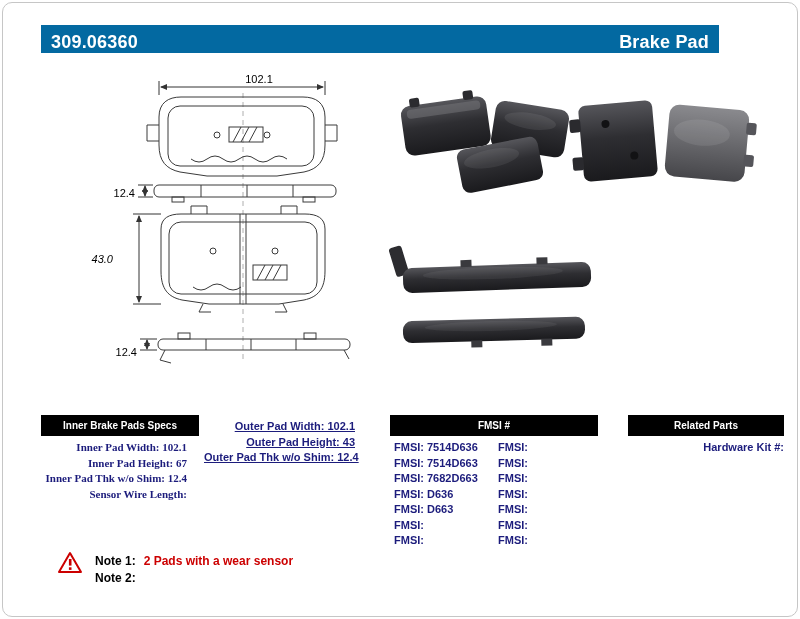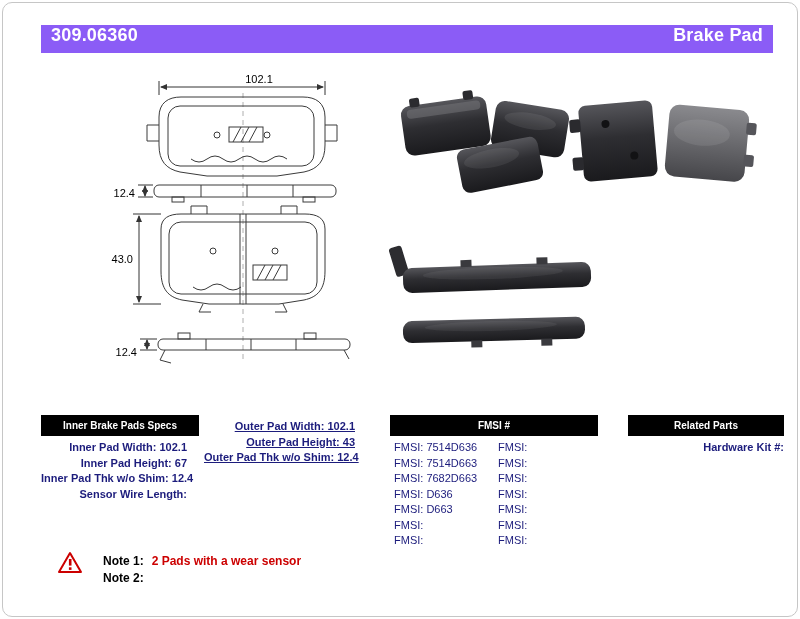--- a/index.html
+++ b/index.html
@@ -1,34 +1,34 @@
 <!DOCTYPE html>
 <html><head>
 <meta charset="utf-8">
 <style>
   html,body{margin:0;padding:0;background:#fff;}
   body{width:800px;height:619px;font-family:"Liberation Sans",sans-serif;position:relative;}
   .page{position:absolute;left:2px;top:2px;width:794px;height:613px;border:1px solid #c6c6c6;border-radius:10px;background:#fff;overflow:hidden;}
-  .topbar{position:absolute;left:38px;top:22px;width:732px;height:28px;background:#8b5cf6;color:#fff;display:flex;justify-content:space-between;align-items:flex-start;padding:0 10px;box-sizing:border-box;}
+  .topbar{position:absolute;left:38px;top:22px;width:678px;height:28px;background:#0369a1;color:#fff;display:flex;justify-content:space-between;align-items:flex-end;padding:0 10px;box-sizing:border-box;}
   .topbar .pn,.topbar .title{font-size:18px;font-weight:bold;letter-spacing:.2px;}
   .drawing{position:absolute;left:38px;top:56px;}
   .dim{position:absolute;font-size:11px;color:#000;}
   .dim.c{text-align:center;}
   .dim.r{text-align:right;}
   .col{position:absolute;top:412px;}
   .col-header{background:#000;color:#fff;font-weight:bold;font-size:10px;text-align:center;height:21px;line-height:21px;}
   .spec-rows{padding-top:4px;}
   .spec-row{font-size:11px;font-weight:bold;color:#1c1c7c;line-height:15.5px;white-space:nowrap;}
-  .col-inner .spec-row{text-align:right;padding-right:12px;}
+  .col-inner .spec-row{text-align:right;padding-right:12px;font-family:Liberation Serif, serif;}
   .col-outer .spec-row{text-align:right;padding-right:30px;text-decoration:underline;}
-  .fmsi-row{display:flex;font-size:11px;font-weight:normal;color:#1c1c7c;line-height:15.5px;padding-left:4px;}
+  .fmsi-row{display:flex;font-size:11px;font-weight:bold;color:#1c1c7c;line-height:15.5px;padding-left:4px;}
   .fmsi-row .c1{width:104px;}
   .col-related .spec-row{text-align:right;padding-left:4px;}
   .notes{position:absolute;left:54px;top:548px;display:flex;align-items:flex-start;}
-  .note-lines{margin-left:20px;padding-top:2px;}
+  .note-lines{margin-left:12px;padding-top:2px;}
   .note-line{font-size:12px;font-weight:bold;color:#000;line-height:17px;white-space:nowrap;}
   .note-red{color:#cc0000;margin-left:8px;}
 </style>
 </head>
 <body>
 
 <div class="page">
 
   <div class="topbar">
     <span class="pn">309.06360</span>
@@ -169,21 +169,21 @@
         <rect x="362" y="260" width="182" height="22" rx="9" fill="url(#gd)"></rect>
         <rect x="430" y="281" width="11" height="7" fill="#3a3a3e"></rect>
         <rect x="500" y="281" width="11" height="7" fill="#3a3a3e"></rect>
         <ellipse cx="450" cy="267" rx="66" ry="5" fill="#fff" opacity="0.06"></ellipse>
       </g>
     </svg>
   </div>
 
   <div class="dim c" style="left:226px;top:70px;width:60px;">102.1</div>
   <div class="dim r" style="left:94px;top:184px;width:38px;">12.4</div>
-  <div class="dim r" style="left:92px;top:250px;width:38px;">43.0</div>
+  <div class="dim r" style="left:72px;top:250px;width:38px;font-style:italic;">43.0</div>
   <div class="dim r" style="left:96px;top:343px;width:38px;">12.4</div>
 
   <div class="col col-inner" style="left:38px;width:158px;">
     <div class="col-header">Inner Brake Pads Specs</div>
     <div class="spec-rows">
       <div class="spec-row">Inner Pad Width: 102.1</div>
       <div class="spec-row">Inner Pad Height: 67</div>
       <div class="spec-row">Inner Pad Thk w/o Shim: 12.4</div>
       <div class="spec-row">Sensor Wire Length:</div>
     </div>

